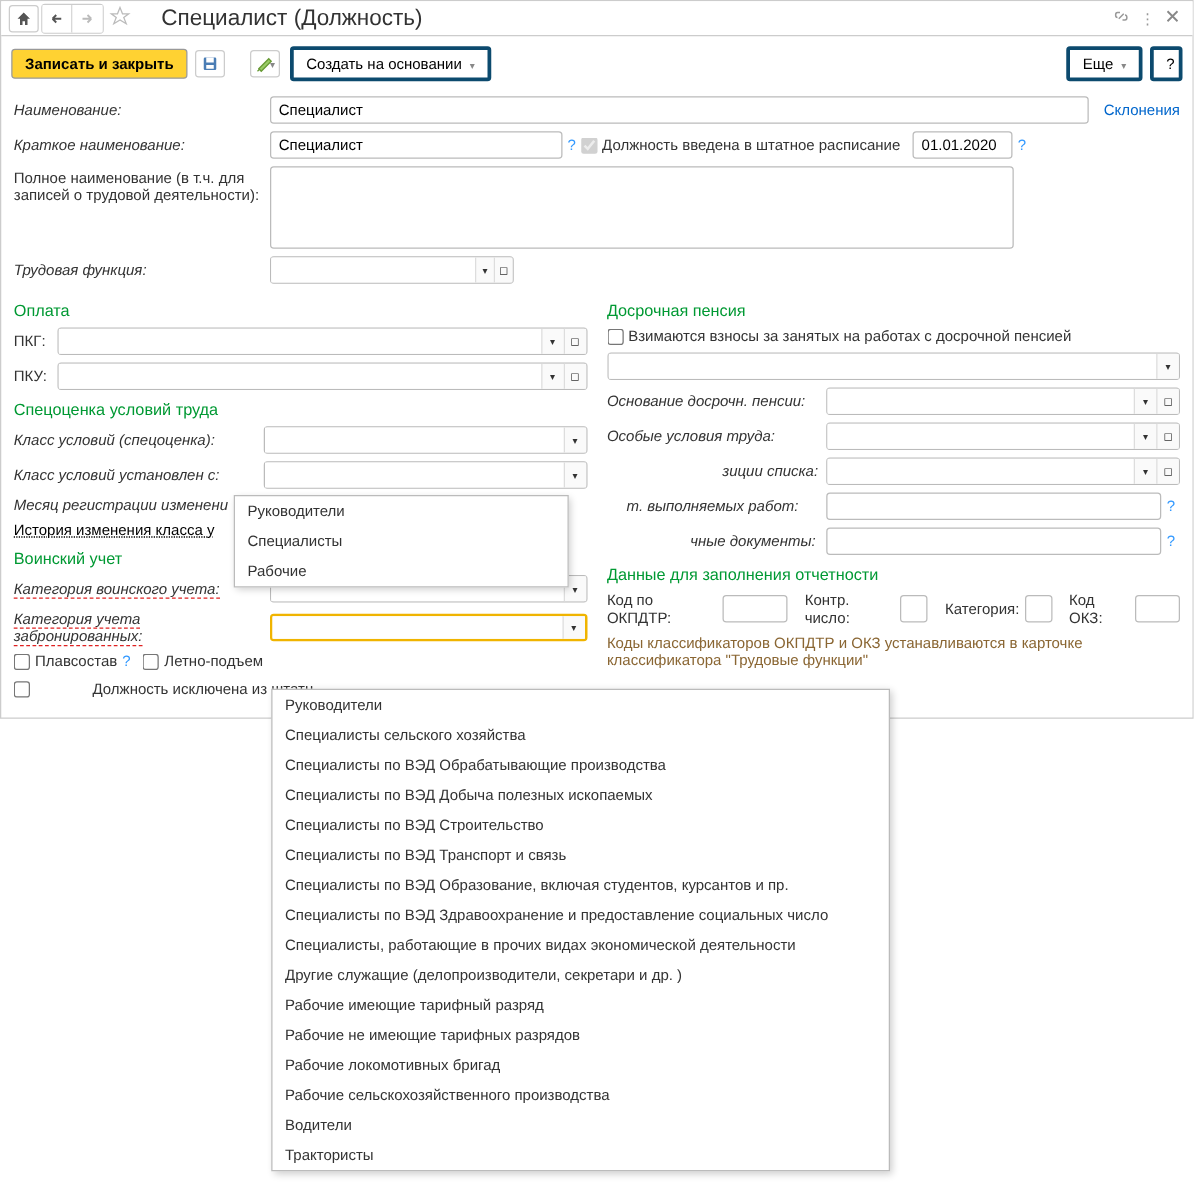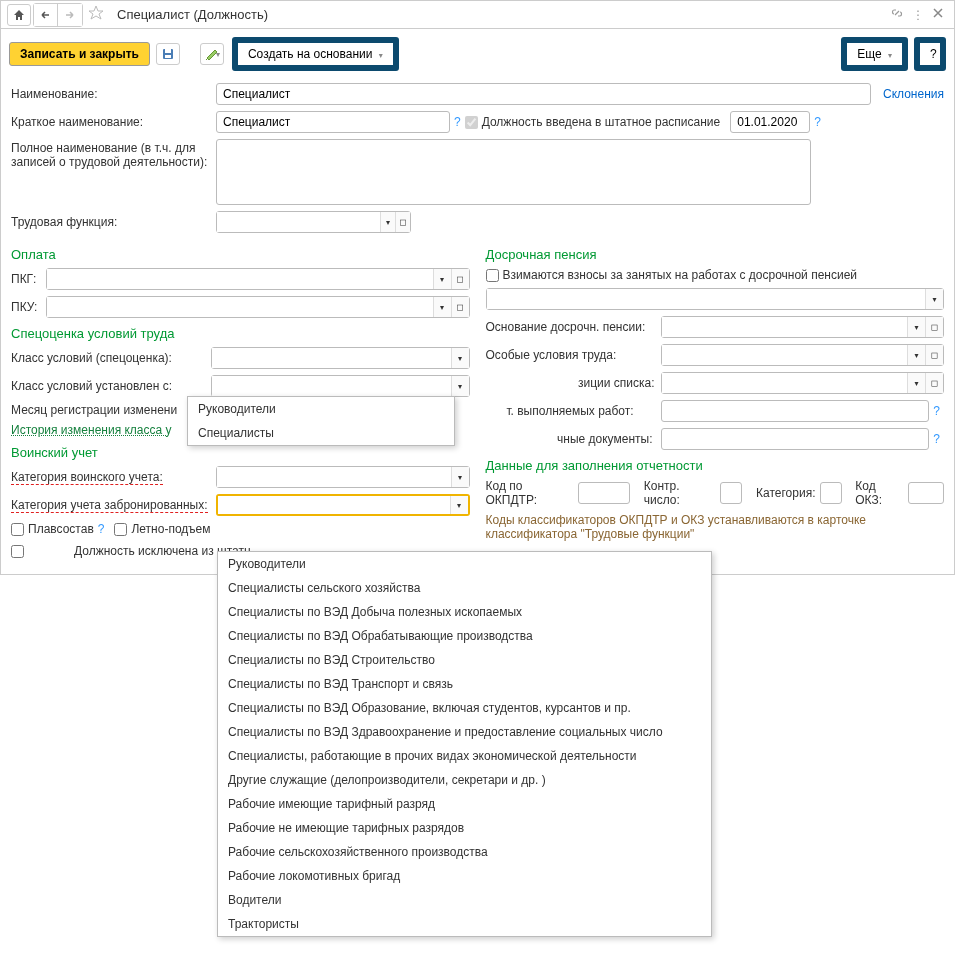--- a/index.html
+++ b/index.html
@@ -35,56 +35,57 @@
   align-items: center;
   justify-content: center;
   margin-right: 2px;
   cursor: pointer;
 }
 .icon-btn svg { display: block; }
 .nav-group { display: flex; border: 1px solid #ccc; border-radius: 3px; }
 .nav-group .icon-btn { border: none; border-right: 1px solid #ccc; border-radius: 0; margin: 0; }
 .nav-group .icon-btn:last-child { border-right: none; }
 .star-icon { color: #ccc; margin: 0 4px; }
-.title-text { font-size: 13px; margin-left: 8px; }
+.title-text { font-size: 18px; margin-left: 20px; }
 .titlebar-right { margin-left: auto; display: flex; align-items: center; gap: 8px; }
 .toolbar {
   padding: 8px;
   display: flex;
   align-items: center;
   gap: 6px;
 }
 .btn-primary {
   background: #ffd232;
   border: 1px solid #999;
   border-radius: 3px;
   padding: 4px 10px;
   font-weight: bold;
   font-size: 12px;
   cursor: pointer;
 }
 .btn-sec {
-  border: 6px solid #0c4a6e;
+  border: 3px solid #0c4a6e;
   background: #fff;
   border-radius: 3px;
   padding: 4px 10px;
   font-size: 12px;
   cursor: pointer;
 }
 .content {
   padding: 4px 10px 10px 10px;
 }
 .row {
   display: flex;
   align-items: center;
   margin-bottom: 6px;
 }
 .label {
   width: 205px;
   flex-shrink: 0;
+  font-style: italic;
 }
 .label-ta { width: 205px; flex-shrink: 0; align-self: flex-start; padding-top: 2px; }
 input.text-field, .text-field {
   border: 1px solid #bbb;
   border-radius: 3px;
   padding: 3px 6px;
   font-size: 12px;
   height: 22px;
 }
 .textarea {
@@ -157,21 +158,21 @@
   background: #fff;
   border: 1px solid #bbb;
   box-shadow: 2px 2px 6px rgba(0,0,0,0.2);
   z-index: 20;
 }
 .active-frame {
   border: 2px solid #f0b400 !important;
 }
 .brown-note { color: #8a6633; font-size: 12px; }
 .small-input { width: 52px; border:1px solid #bbb; border-radius:3px; height:22px; padding:2px; }
-.history-link { color: #15803d; text-decoration: underline dotted; cursor: pointer; }
+.history-link { color: #000000; text-decoration: underline dotted; cursor: pointer; }
 </style>
 </head>
 <body>
 
 <div class="window">
   <div class="titlebar">
     <div class="icon-btn">
       <svg width="12" height="12" viewBox="0 0 12 12">
           <path d="M6 1 L11 6 L9 6 L9 11 L7 11 L7 8 L5 8 L5 11 L3 11 L3 6 L1 6 Z" fill="#555"></path>
         </svg>
@@ -441,32 +442,33 @@
         <div class="brown-note">Коды классификаторов ОКПДТР и ОКЗ устанавливаются в карточке классификатора "Трудовые функции"</div>
       </div>
     </div>
 
   </div>
 </div>
 
 <div class="dropdown1">
   <div class="item">Руководители</div>
   <div class="item">Специалисты</div>
+  <div class="item">Рабочие</div>
 </div>
 
 <div class="dropdown2">
   <div class="item">Руководители</div>
   <div class="item">Специалисты сельского хозяйства</div>
+  <div class="item">Специалисты по ВЭД Обрабатывающие производства</div>
   <div class="item">Специалисты по ВЭД Добыча полезных ископаемых</div>
-  <div class="item">Специалисты по ВЭД Обрабатывающие производства</div>
   <div class="item">Специалисты по ВЭД Строительство</div>
   <div class="item">Специалисты по ВЭД Транспорт и связь</div>
   <div class="item">Специалисты по ВЭД Образование, включая студентов, курсантов и пр.</div>
   <div class="item">Специалисты по ВЭД Здравоохранение и предоставление социальных число</div>
   <div class="item">Специалисты, работающие в прочих видах экономической деятельности</div>
   <div class="item">Другие служащие (делопроизводители, секретари и др. )</div>
   <div class="item">Рабочие имеющие тарифный разряд</div>
   <div class="item">Рабочие не имеющие тарифных разрядов</div>
+  <div class="item">Рабочие локомотивных бригад</div>
   <div class="item">Рабочие сельскохозяйственного производства</div>
-  <div class="item">Рабочие локомотивных бригад</div>
   <div class="item">Водители</div>
   <div class="item">Трактористы</div>
 </div>
 
 </body></html>

